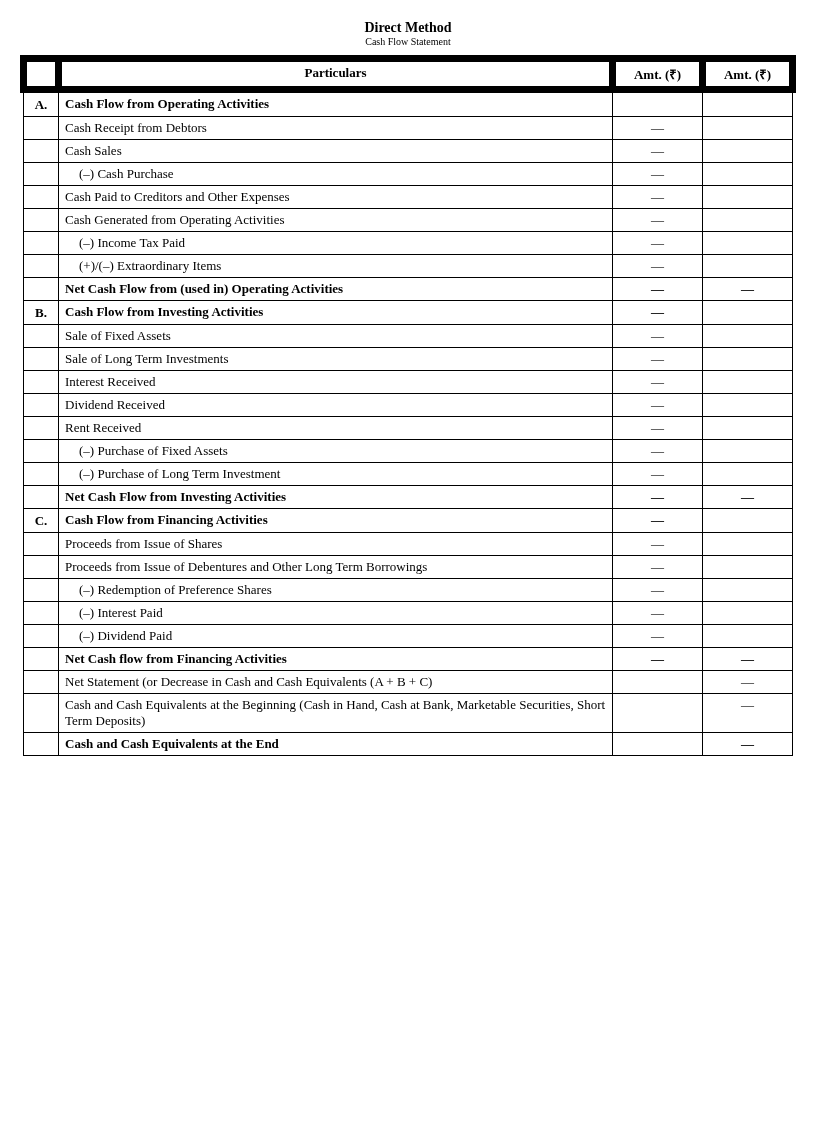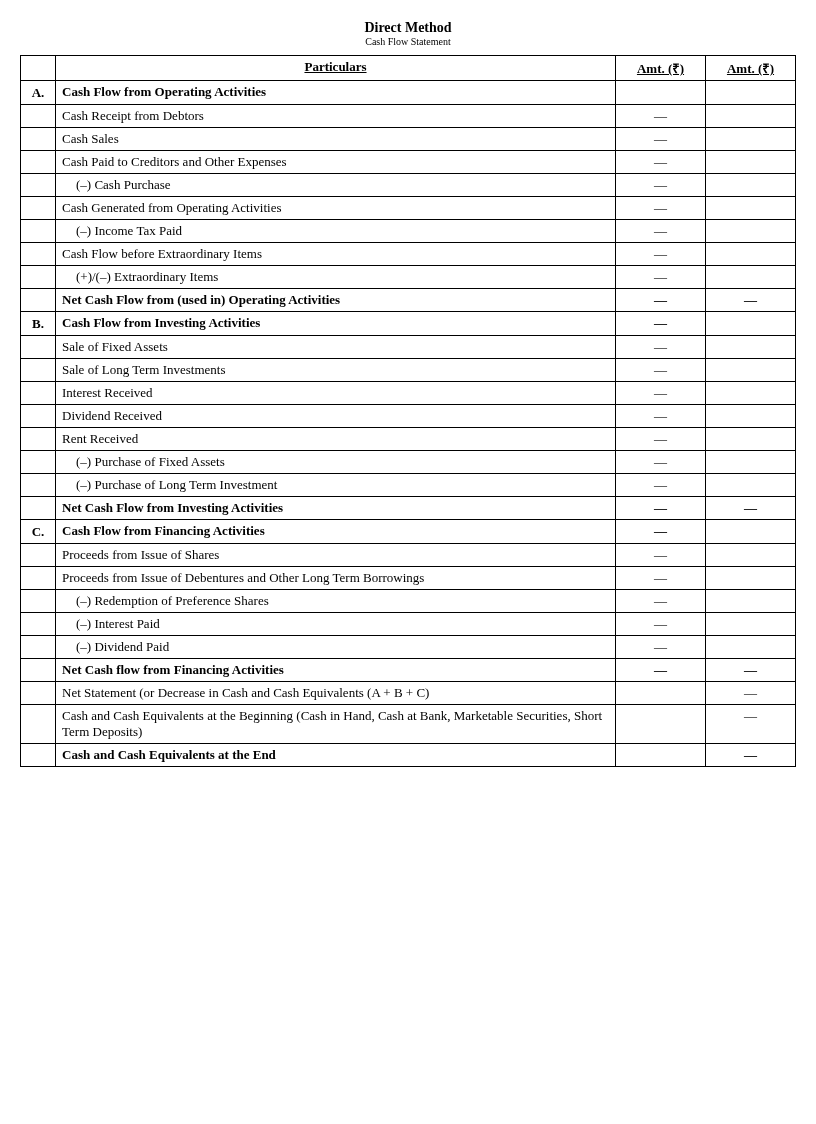--- a/index.html
+++ b/index.html
@@ -51,22 +51,21 @@
       width: 90px;
       text-align: center;
     }
     .col-amt2 {
       width: 90px;
       text-align: center;
     }
     thead th {
       text-align: center;
       font-weight: bold;
-      border: 1px solid #000000;
-      text-decoration: underline;
+      border: 7px solid #000000;
     }
     .indented {
       padding-left: 20px;
     }
     .dash {
       text-align: center;
     }
     .bold-row td {
       font-weight: bold;
     }
@@ -108,45 +107,39 @@
           <td class="col-amt2 dash"></td>
         </tr>
         <tr>
           <td class="col-index index-cell"></td>
           <td class="col-particulars">Cash Sales</td>
           <td class="col-amt1 dash">—</td>
           <td class="col-amt2 dash"></td>
         </tr>
         <tr>
           <td class="col-index index-cell"></td>
+          <td class="col-particulars indented">(–) Cash Purchase</td>
+          <td class="col-amt1 dash">—</td>
+          <td class="col-amt2 dash"></td>
+        </tr>
+        <tr>
+          <td class="col-index index-cell"></td>
           <td class="col-particulars">Cash Paid to Creditors and Other Expenses</td>
           <td class="col-amt1 dash">—</td>
           <td class="col-amt2 dash"></td>
         </tr>
         <tr>
           <td class="col-index index-cell"></td>
-          <td class="col-particulars indented">(–) Cash Purchase</td>
-          <td class="col-amt1 dash">—</td>
-          <td class="col-amt2 dash"></td>
-        </tr>
-        <tr>
-          <td class="col-index index-cell"></td>
           <td class="col-particulars">Cash Generated from Operating Activities</td>
           <td class="col-amt1 dash">—</td>
           <td class="col-amt2 dash"></td>
         </tr>
         <tr>
           <td class="col-index index-cell"></td>
           <td class="col-particulars indented">(–) Income Tax Paid</td>
-          <td class="col-amt1 dash">—</td>
-          <td class="col-amt2 dash"></td>
-        </tr>
-        <tr>
-          <td class="col-index index-cell"></td>
-          <td class="col-particulars">Cash Flow before Extraordinary Items</td>
           <td class="col-amt1 dash">—</td>
           <td class="col-amt2 dash"></td>
         </tr>
         <tr>
           <td class="col-index index-cell"></td>
           <td class="col-particulars indented">(+)/(–) Extraordinary Items</td>
           <td class="col-amt1 dash">—</td>
           <td class="col-amt2 dash"></td>
         </tr>
         <tr class="bold-row">

